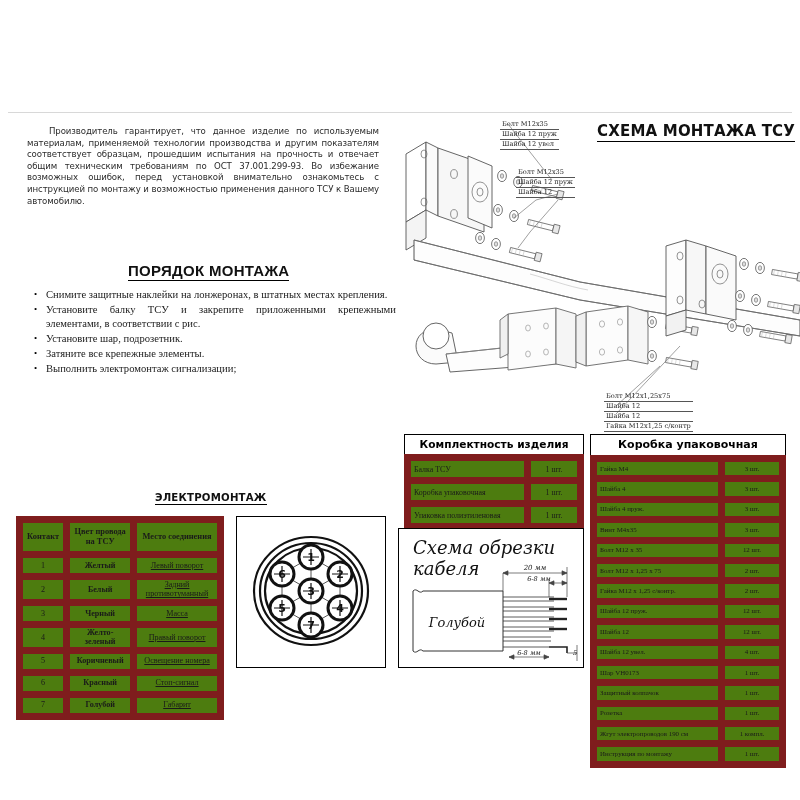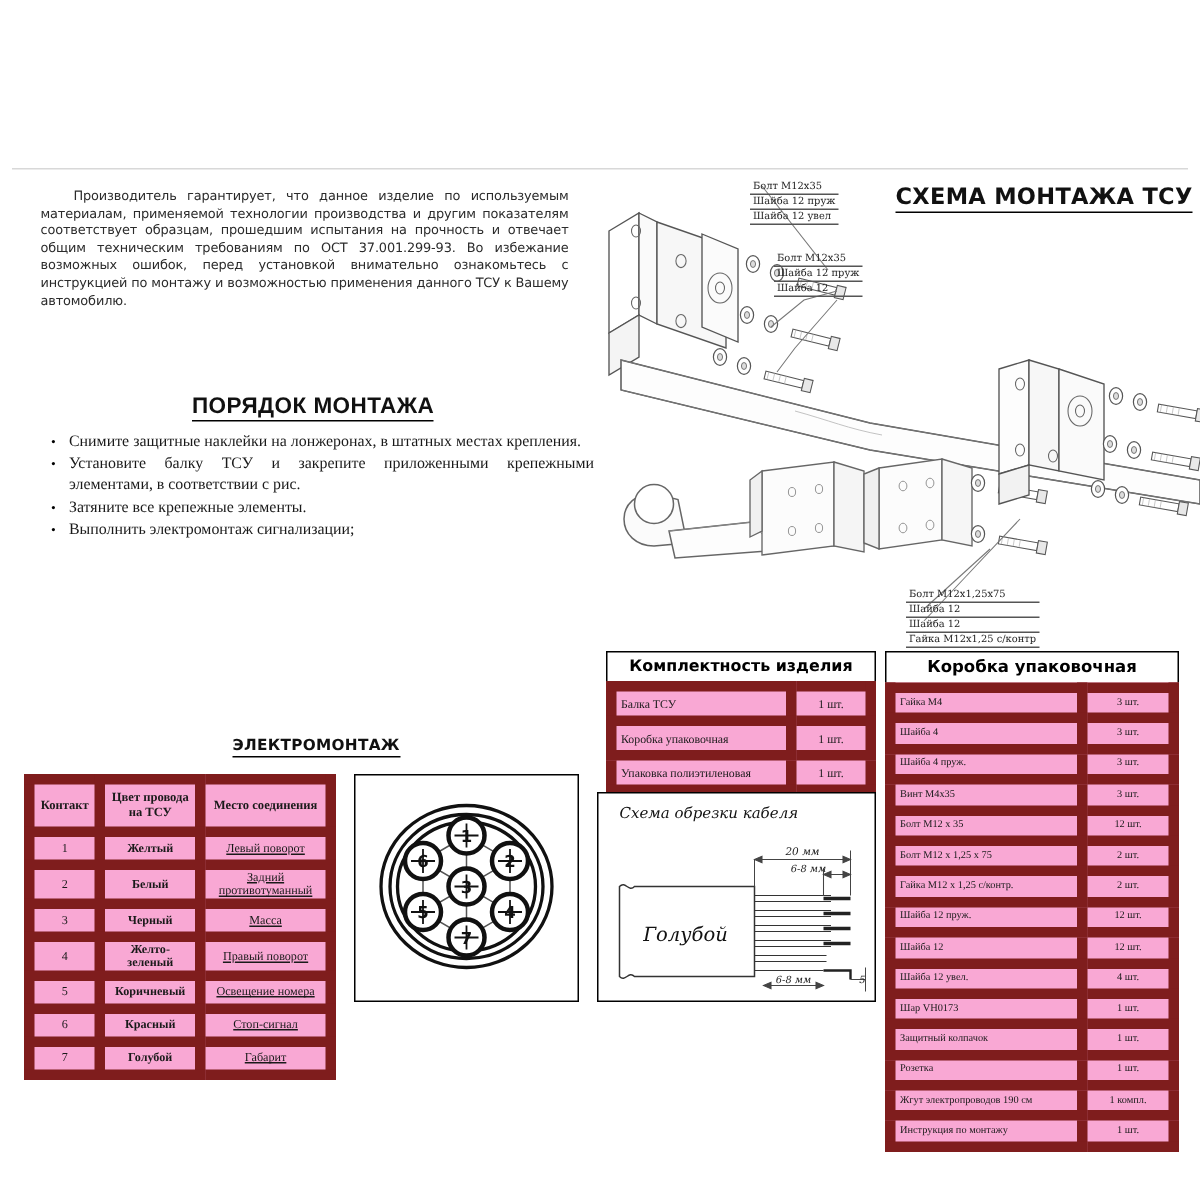--- a/index.html
+++ b/index.html
@@ -83,21 +83,21 @@
     font-size: 10.2px;
     letter-spacing: 0.2px;
     border-bottom: 1.4px solid #000;
     padding-bottom: 1px;
     color: #111;
   }
 
   
   table.grid {
     border-collapse: collapse;
-    background: #f9a8d4;
+    background: #4d7c0f;
   }
   table.grid td, table.grid th {
     border: 7px solid #7f1d1d;
     padding: 0 3px;
     font-family: "Liberation Serif", serif;
     color: #1a1a1a;
   }
 
   
   #wiring-wrap {
@@ -191,21 +191,21 @@
     width: 186px; height: 140px;
     border: 1px solid #000;
     background: #fff;
     box-sizing: border-box;
   }
   #cable-title {
     position: absolute;
     left: 14px; top: 8px;
     font-family: "DejaVu Serif", serif;
     font-style: italic;
-    font-size: 10px;
+    font-size: 18px;
     color: #111;
   }
 
   
   #drawing {
     position: absolute;
     left: 380px; top: 114px;
     width: 420px; height: 312px;
   }
   #scheme-title {
@@ -244,20 +244,21 @@
 <div id="page">
 
   <div class="top-rule"></div>
 
   <div id="intro">Производитель гарантирует, что данное изделие по используемым материалам, применяемой технологии производства и другим показателям соответствует образцам, прошедшим испытания на прочность и отвечает общим техническим требованиям по ОСТ 37.001.299-93. Во избежание возможных ошибок, перед установкой внимательно ознакомьтесь с инструкцией по монтажу и возможностью применения данного ТСУ к Вашему автомобилю.</div>
 
   <div id="order-title">ПОРЯДОК МОНТАЖА</div>
   <ul id="order-list">
     <li>Снимите защитные наклейки на лонжеронах, в штатных местах крепления.</li>
     <li>Установите балку ТСУ и закрепите приложенными крепежными элементами, в соответствии с рис.</li>
+    <li>Установите шар, подрозетник.</li>
     <li>Затяните все крепежные элементы.</li>
     <li>Выполнить электромонтаж сигнализации;</li>
   </ul>
 
   <div id="elec-title">ЭЛЕКТРОМОНТАЖ</div>
 
   <div id="wiring-wrap">
     <table class="grid" id="wiring-table">
       <thead>
         <tr>

